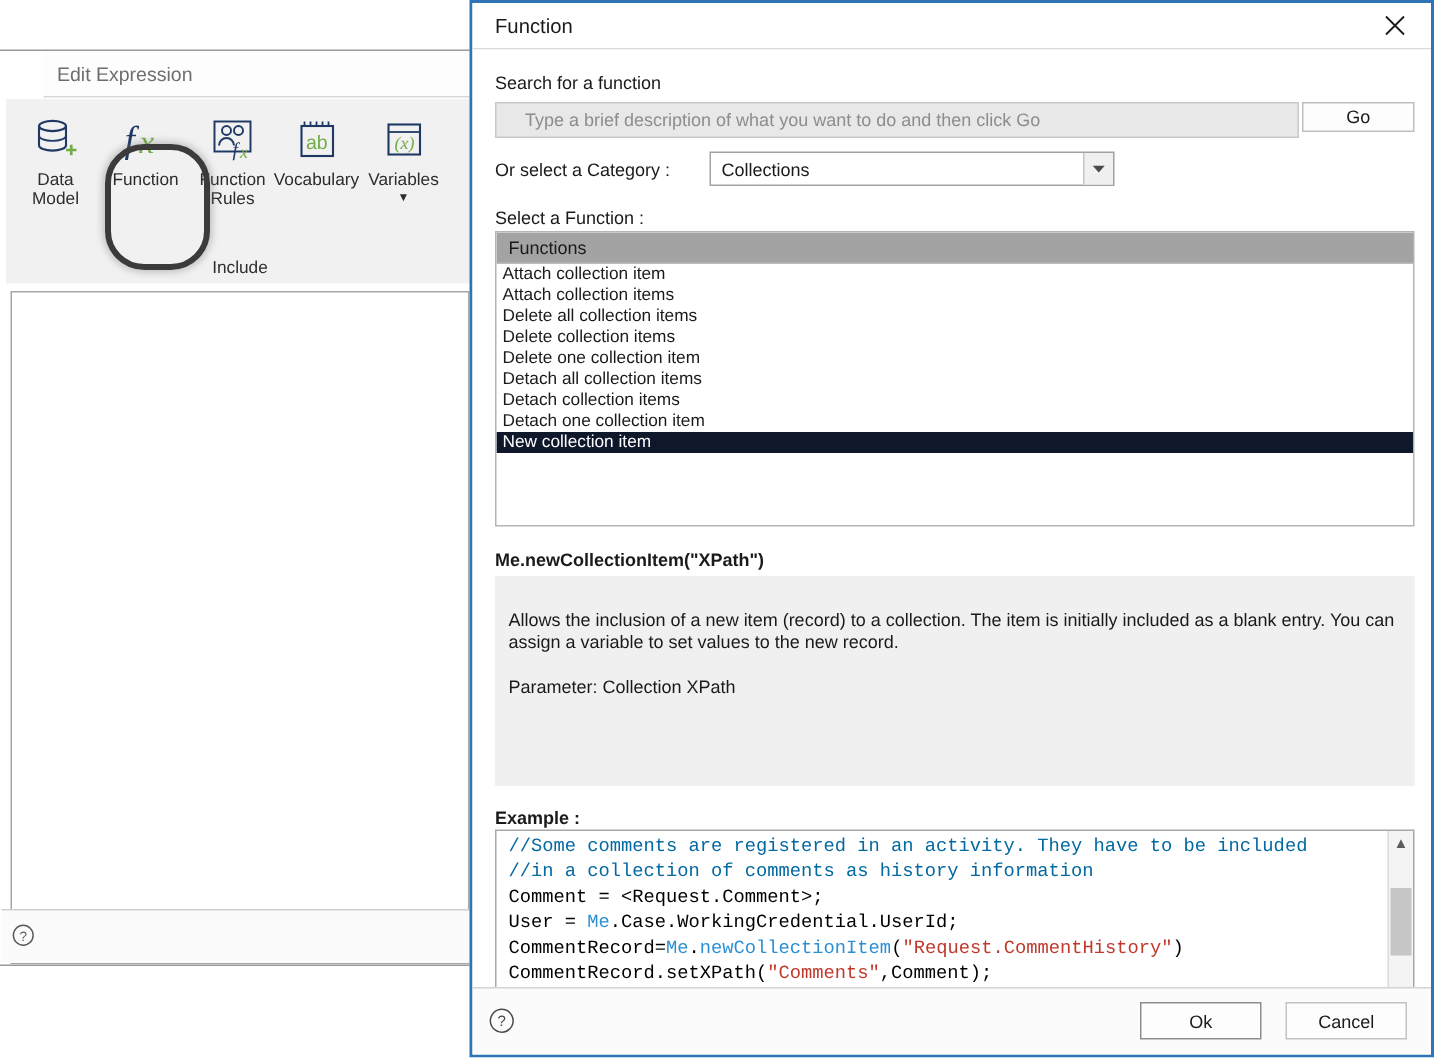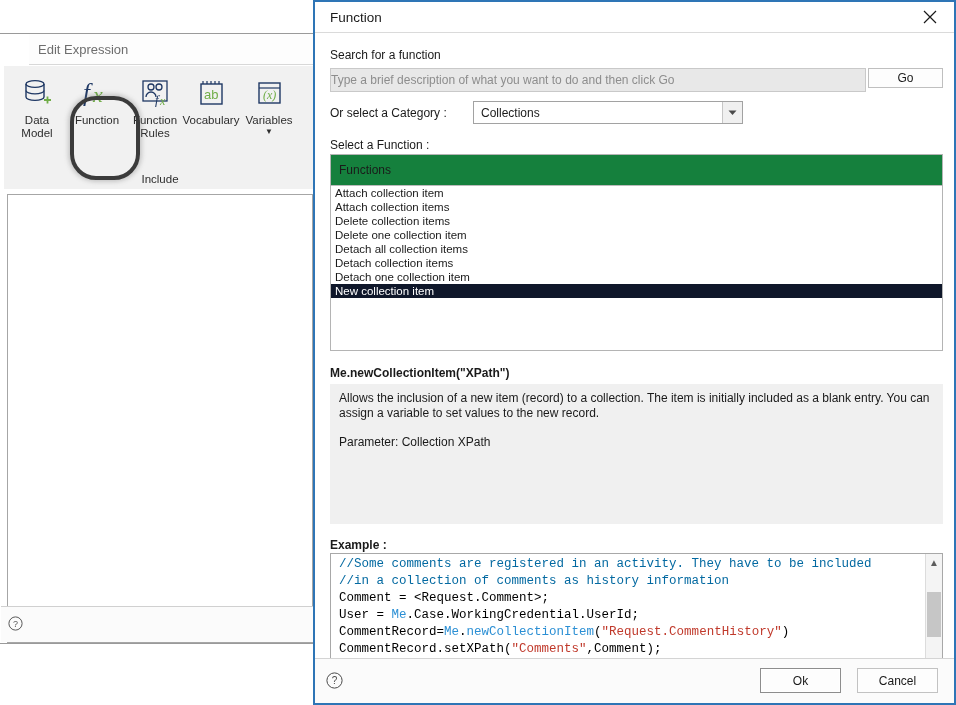--- a/index.html
+++ b/index.html
@@ -156,21 +156,21 @@
   #search-input {
     position: absolute;
     left: 15px; top: 35px;
     width: 536px; height: 24px;
     background: #e8e8e8;
     border: 1px solid #c9c9c9;
     box-sizing: border-box;
     font-family: "Liberation Sans", sans-serif;
     font-size: 12px;
     color: #1a1a1a;
-    padding: 0 0;
+    padding: 0 19px;
     outline: none;
   }
   #search-input::placeholder { color: #8d8d8d; opacity: 1; }
   #go-button {
     position: absolute;
     left: 553px; top: 35px;
     width: 75px; height: 20px;
     background: #fdfdfd;
     border: 1px solid #bfbfbf;
     box-sizing: border-box;
@@ -213,22 +213,22 @@
   #func-listbox {
     position: absolute;
     left: 15px; top: 121px;
     width: 613px; height: 197px;
     background: #ffffff;
     border: 1px solid #b4b4b4;
     box-sizing: border-box;
     overflow: hidden;
   }
   #func-header {
-    height: 31px;
-    background: #15803d;
+    height: 21px;
+    background: #a3a3a3;
     border-bottom: 1px solid #bbbbbb;
     box-sizing: border-box;
     display: flex;
     align-items: center;
     padding-left: 8px;
     font-size: 12px;
     color: #1a1a1a;
   }
   .func-row {
     height: 14px;
@@ -256,21 +256,21 @@
     left: 15px; top: 351px;
     width: 613px; height: 140px;
     background: #f0f0f0;
     box-sizing: border-box;
     padding: 7px 9px 0 9px;
   }
   .desc-para {
     font-size: 12px;
     color: #1a1a1a;
     line-height: 15px;
-    margin: 0 0 14px 0;
+    margin: 15px 0 14px 0;
   }
 
   #example-label { left: 15px; top: 505px; font-weight: bold; }
 
   #code-box {
     position: absolute;
     left: 15px; top: 520px;
     width: 613px; height: 136px;
     background: #ffffff;
     border: 1px solid #a8a8a8;
@@ -501,20 +501,21 @@
       </span>
     </div>
 
     <span class="dlg-label" id="select-func-label">Select a Function :</span>
 
     <div id="func-listbox">
       <div id="func-header">Functions</div>
       <div id="func-rows">
           <div class="func-row">Attach collection item</div>
           <div class="func-row">Attach collection items</div>
+          <div class="func-row">Delete all collection items</div>
           <div class="func-row">Delete collection items</div>
           <div class="func-row">Delete one collection item</div>
           <div class="func-row">Detach all collection items</div>
           <div class="func-row">Detach collection items</div>
           <div class="func-row">Detach one collection item</div>
           <div class="func-row selected" style="background: #0f172a;">New collection item</div>
         </div>
     </div>
 
     <span id="signature">Me.newCollectionItem("XPath")</span>

